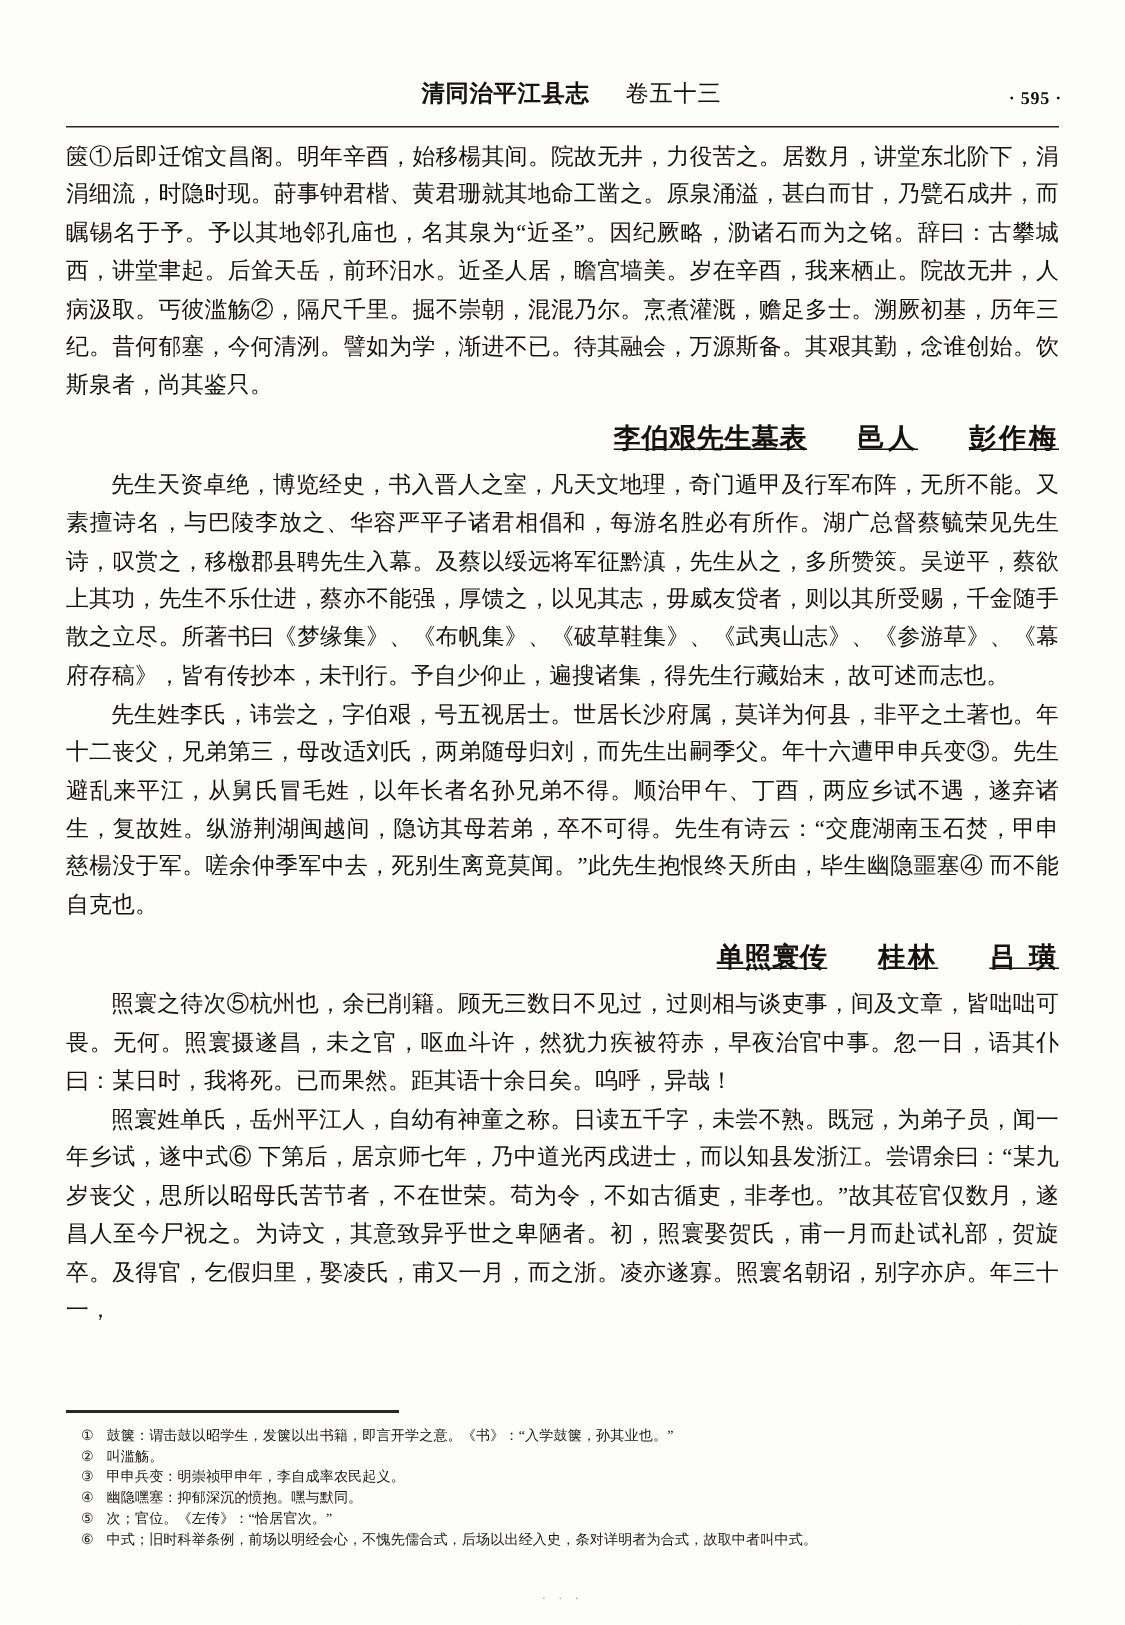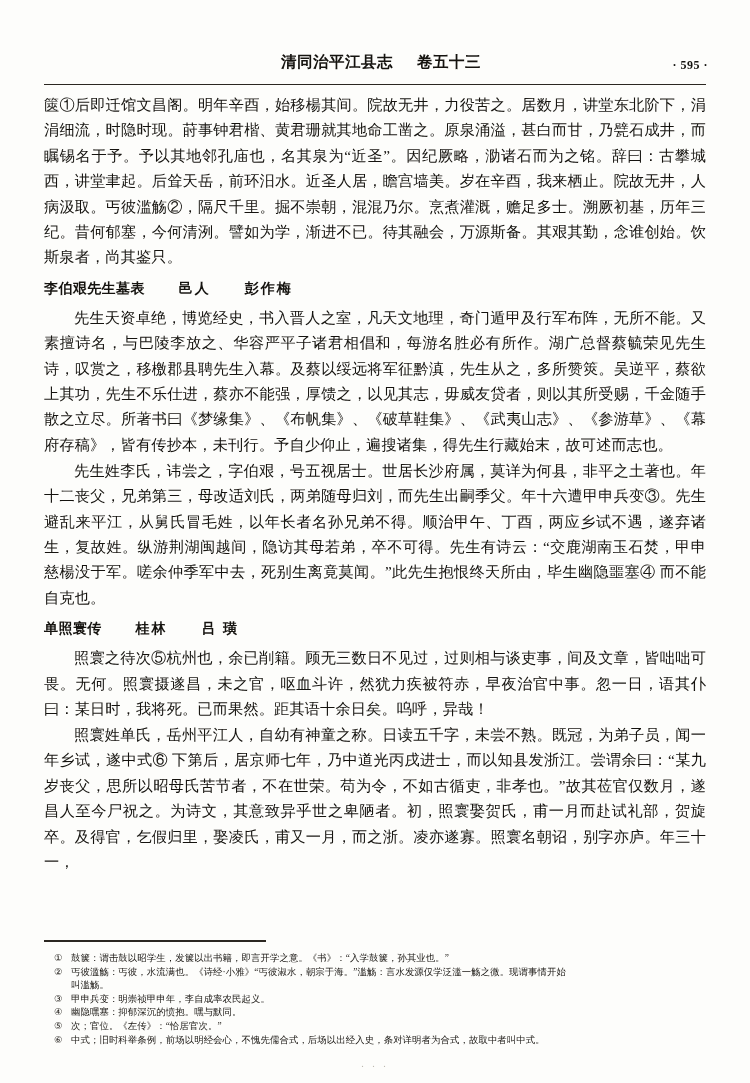--- a/index.html
+++ b/index.html
@@ -27,21 +27,21 @@
     align-items: baseline;
     justify-content: center;
     font-size: 15.5px;
     letter-spacing: 0.5px;
   }
   .header .htitle {
     font-weight: bold;
     white-space: pre;
   }
   .header .hvol {
-    font-weight: bold;
+    font-weight: normal;
     margin-left: 24px;
     white-space: pre;
     text-align: right;
   }
   .header .pageno {
     position: absolute;
     right: 0;
     bottom: 0;
     font-size: 12px;
     font-weight: bold;
@@ -69,24 +69,25 @@
     line-height: 25.4px;
     text-align: justify;
     text-justify: inter-character;
     letter-spacing: 0.15px;
   }
   p.indent {
     text-indent: 30px;
   }
   .sec-title {
     margin: 10px 0 7px 0;
-    text-align: left;
-    font-size: 14px;
+    text-align: right;
+    font-size: 18px;
     font-weight: bold;
     letter-spacing: 0.4px;
+    text-decoration: underline;
   }
   .sec-title .author {
     font-weight: bold;
     margin-left: 34px;
     letter-spacing: 2px;
   }
   
   .rule-foot {
     position: absolute;
     left: 44px;
@@ -168,21 +169,21 @@
 
   <div class="rule-foot"></div>
 
   <div class="notes">
     <div class="note">
       <span class="marker">①</span>
       <span class="ntext">鼓箧：谓击鼓以昭学生，发箧以出书籍，即言开学之意。《书》：“入学鼓箧，孙其业也。”</span>
     </div>
     <div class="note">
       <span class="marker">②</span>
-      <span class="ntext"><span>丐彼滥觞：丐彼，水流满也。《诗经·小雅》“丐彼淑水，朝宗于海。”滥觞：言水发源仅学泛滥一觞之微。现谓事情开始</span><span class="cont">叫滥觞。</span></span>
+      <span class="ntext"><span class="cont">叫滥觞。</span></span>
     </div>
     <div class="note">
       <span class="marker">③</span>
       <span class="ntext">甲申兵变：明崇祯甲申年，李自成率农民起义。</span>
     </div>
     <div class="note">
       <span class="marker">④</span>
       <span class="ntext">幽隐嘿塞：抑郁深沉的愤抱。嘿与默同。</span>
     </div>
     <div class="note">

